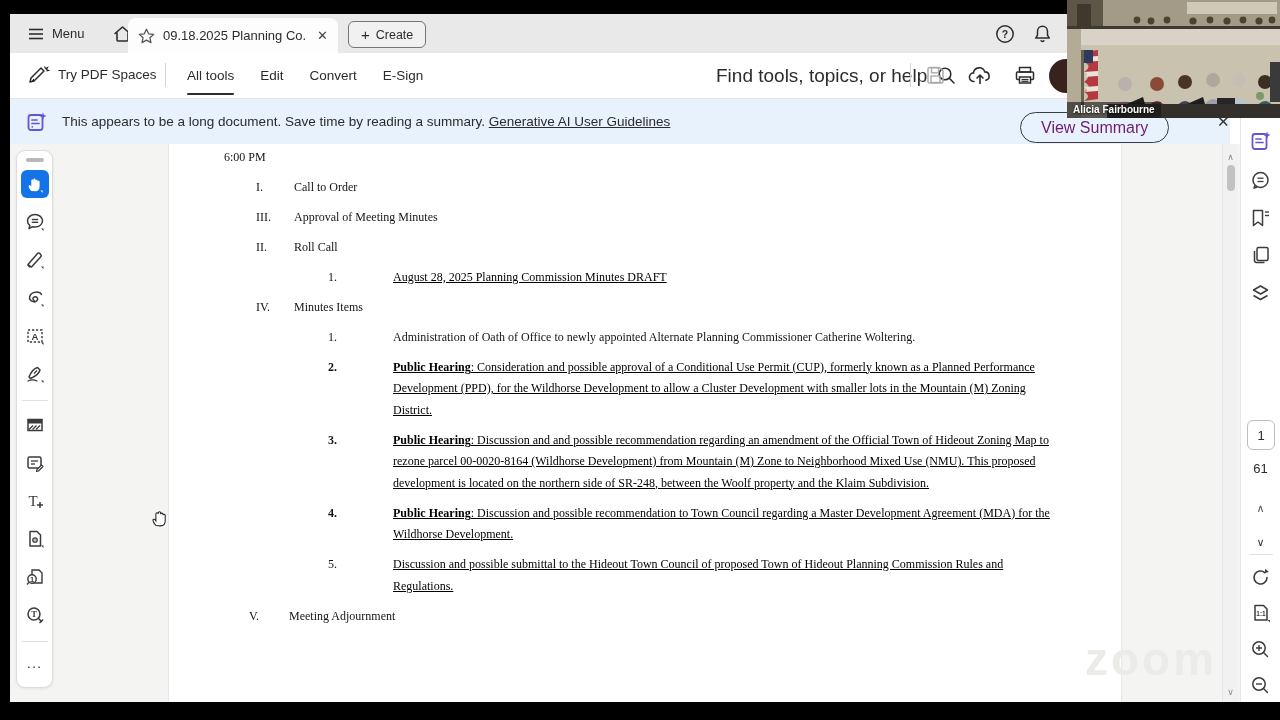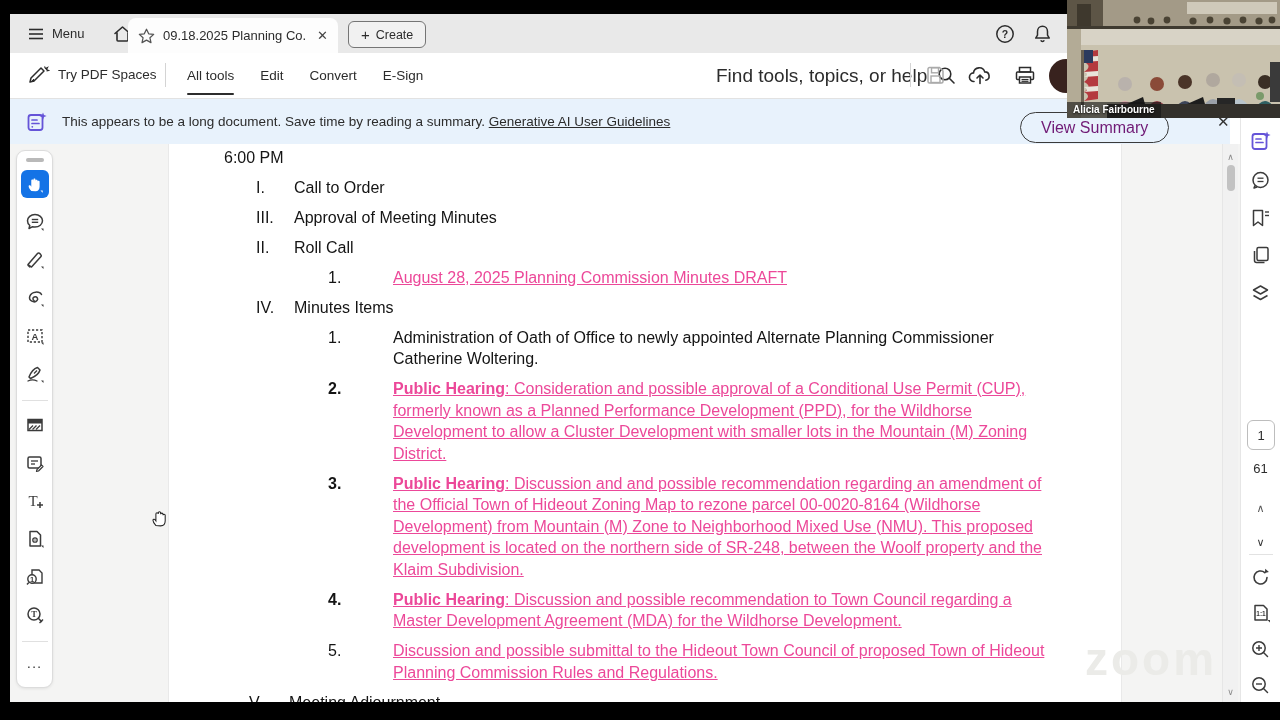--- a/index.html
+++ b/index.html
@@ -38,30 +38,30 @@
   .banner-text { margin-left:14px; font-size:13.5px; color:#2c2c2c; }
   .banner-link { text-decoration:underline; color:#2c2c2c; cursor:pointer; }
   .view-summary { position:absolute; left:1010px; top:13px; height:31px; border:1.5px solid #3b3b3b; border-radius:17px; background:transparent; padding:0 20px; font-size:16px; color:#701a75; display:flex; align-items:center; cursor:pointer; }
   .banner-close { position:absolute; left:1201px; top:8px; font-size:15px; color:#333; padding:6px; cursor:pointer; }
 
   
   .main { position:absolute; left:0; top:130px; width:1230px; height:558px; background:#f4f4f3; overflow:hidden; }
   .page { position:absolute; left:158px; top:0; width:954px; height:558px; background:#fff; border-left:1px solid #e9e9e9; border-right:1px solid #e9e9e9; padding-top:3px; }
 
   
-  .doc { font-family:Liberation Sans, sans-serif; color:#141414; font-size:16px; line-height:21.5px; }
+  .doc { font-family:Liberation Serif, serif; color:#141414; font-size:12px; line-height:21.5px; }
   .doc-time { margin-left:55px; margin-bottom:8px; }
   .row { display:flex; margin-bottom:8.5px; }
   .sec { margin-left:87px; }
   .sec .num { width:38px; flex:none; }
   .item { margin-left:159px; }
   .item .num { width:65px; flex:none; }
   .item .num.b { font-weight:bold; }
   .itext { width:662px; }
-  .doclink { color:#ec4899; text-decoration:underline; cursor:pointer; }
+  .doclink { color:#000000; text-decoration:underline; cursor:pointer; }
   .doclink b { font-weight:bold; }
   .adjourn { margin-left:80px; }
   .adjourn .num { width:40px; flex:none; }
 
   
   .lrail { position:absolute; left:6px; top:6px; width:37px; height:538px; background:#fff; border:1px solid #dcdcdc; border-radius:9px; box-shadow:0 1px 3px rgba(0,0,0,.08); display:flex; flex-direction:column; align-items:center; padding-top:7px; }
   .drag-handle { width:18px; height:4px; border-radius:2px; background:#b9b9b9; margin-bottom:8px; }
   .ltool { width:28px; height:28px; display:flex; align-items:center; justify-content:center; margin-bottom:10px; cursor:pointer; position:relative; }
   .ltool.active { background:#1473e6; border-radius:6px; }
   .lrail-div { width:26px; height:1px; background:#e0e0e0; margin:2px 0 10px; }

